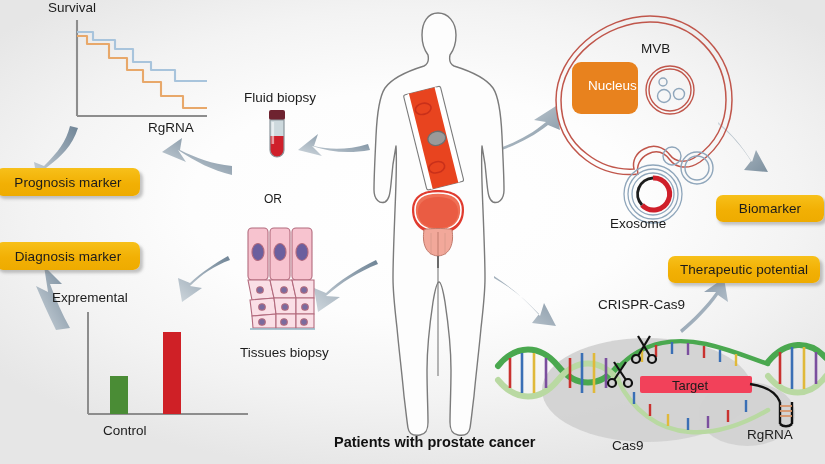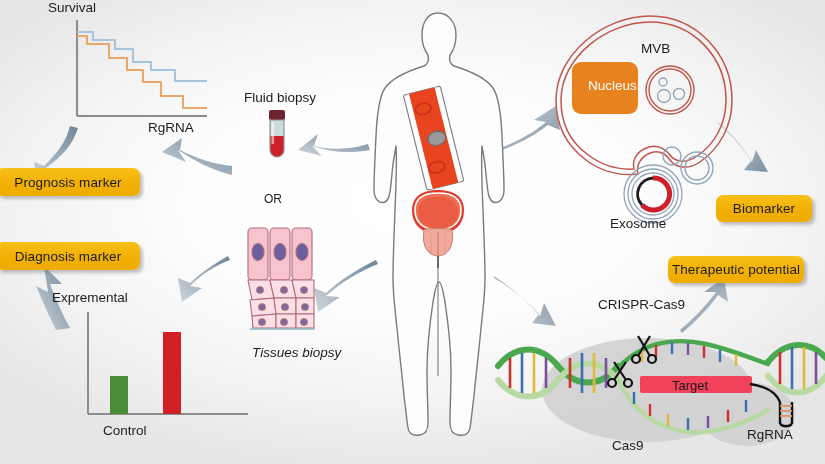--- a/index.html
+++ b/index.html
@@ -148,21 +148,21 @@
       <circle cx="60" cy="64" r="3.3" fill="#7a6b9e"></circle>
       <circle cx="18" cy="81" r="3.3" fill="#7a6b9e"></circle>
       <circle cx="41" cy="81" r="3.3" fill="#7a6b9e"></circle>
       <circle cx="61" cy="81" r="3.3" fill="#7a6b9e"></circle>
       <circle cx="18" cy="96" r="3.3" fill="#7a6b9e"></circle>
       <circle cx="40" cy="96" r="3.3" fill="#7a6b9e"></circle>
       <circle cx="60" cy="96" r="3.3" fill="#7a6b9e"></circle>
     </g>
     <line x1="6" y1="103" x2="71" y2="103" stroke="#8fb5c4" stroke-width="1.6"></line>
   </svg>
-  <div class="lbl" style="left:252px;top:345px;font-style:italic;">Tissues biopsy</div>
+  <div class="lbl" style="left:240px;top:345px;">Tissues biopsy</div>
 
   <svg class="abs" style="left:352px;top:10px;width:175px;height:425px;">
     <path d="M86,3 C96,3 104,12 104,25 C104,34 101,41 98,45
              C97,50 98,54 102,56 C118,61 134,68 141,78
              C147,87 149,104 150,126 C151,148 152,166 152,180
              C152,190 146,194 141,192 C137,190 136,184 135,174
              C134,160 132,146 130,136
              C129,150 130,176 131,200 C132,226 133,250 133,268
              C133,284 131,300 129,318 C127,340 124,364 122,386
              C120,402 119,412 118,418 C117,424 112,426 106,425
@@ -197,20 +197,21 @@
       <path d="M66,202 C66,192 74,187 86,187 C98,187 106,192 106,202
                C106,212 99,218 86,218 C73,218 66,212 66,202 Z" fill="#ea5c43"></path>
       <path d="M72,220 C72,218 100,218 100,220 C102,232 99,245 86,246
                C73,245 70,232 72,220 Z" fill="#f2a89a" stroke="#c07a6c" stroke-width="1"></path>
       <path d="M86,222 v24" stroke="#c07a6c" stroke-width="1"></path>
       <path d="M79,223 v22 M93,223 v22" stroke="#d89a8c" stroke-width=".8"></path>
       <path d="M86,246 v12" stroke="#6a6a6a" stroke-width="2"></path>
       <path d="M86,258 v108" stroke="#7b7b7b" stroke-width="1.1"></path>
     </g>
   </svg>
+  <div class="cap" style="left:334px;top:434px;">Patients with prostate cancer</div>
 
   <svg class="abs" style="left:520px;top:8px;width:230px;height:225px;">
     <path d="M130,8 C176,8 212,46 212,92 C212,118 200,140 180,154
              C168,162 156,160 150,152 C144,144 136,142 128,146
              C120,150 116,158 118,166
              C100,168 82,164 66,152 C46,137 36,116 36,92
              C36,46 84,8 130,8 Z" fill="none" stroke="#c0564b" stroke-width="1.5"></path>
     <path d="M130,14 C173,14 206,49 206,92 C206,116 195,136 177,148
              C166,156 155,154 150,147 C143,138 133,136 124,141
              C116,145 112,153 114,161
@@ -232,22 +233,22 @@
       <circle cx="133" cy="186" r="25" fill="none" stroke="#8fa6bb" stroke-width="1.3"></circle>
       <circle cx="133" cy="186" r="21" fill="none" stroke="#8fa6bb" stroke-width="1.3"></circle>
       <path d="M133,170 a16,16 0 1 1 -11,27" fill="none" stroke="#cf1f2a" stroke-width="5"></path>
       <path d="M122,197 a16,16 0 0 1 11,-27" fill="none" stroke="#1d1d1d" stroke-width="3"></path>
     </g>
   </svg>
   <div class="lbl" style="left:588px;top:78px;color:#fff;">Nucleus</div>
   <div class="lbl" style="left:641px;top:41px;">MVB</div>
   <div class="lbl" style="left:610px;top:216px;">Exosome</div>
 
-  <div class="pill" style="left:716px;top:195px;width:96px;height:27px;">Biomarker</div>
-  <div class="pill" style="left:668px;top:256px;width:136px;height:27px;">Therapeutic potential</div>
+  <div class="pill" style="left:716px;top:195px;width:108px;height:27px;">Biomarker</div>
+  <div class="pill" style="left:668px;top:256px;width:152px;height:27px;">Therapeutic potential</div>
 
   <div class="lbl" style="left:598px;top:297px;">CRISPR-Cas9</div>
 
   <svg class="abs" style="left:492px;top:318px;width:333px;height:140px;">
     <ellipse cx="155" cy="72" rx="105" ry="52" fill="#d2d2d2" opacity=".95"></ellipse>
     <ellipse cx="255" cy="96" rx="48" ry="32" fill="#d2d2d2" opacity=".95"></ellipse>
 
     <g>
       <path d="M6,48 C24,26 48,26 66,48 C84,70 108,70 126,48" fill="none" stroke="#4aa84f" stroke-width="6" stroke-linecap="round"></path>
       <path d="M6,62 C24,84 48,84 66,62 C84,40 108,40 126,62" fill="none" stroke="#b9d9a2" stroke-width="6" stroke-linecap="round"></path>

